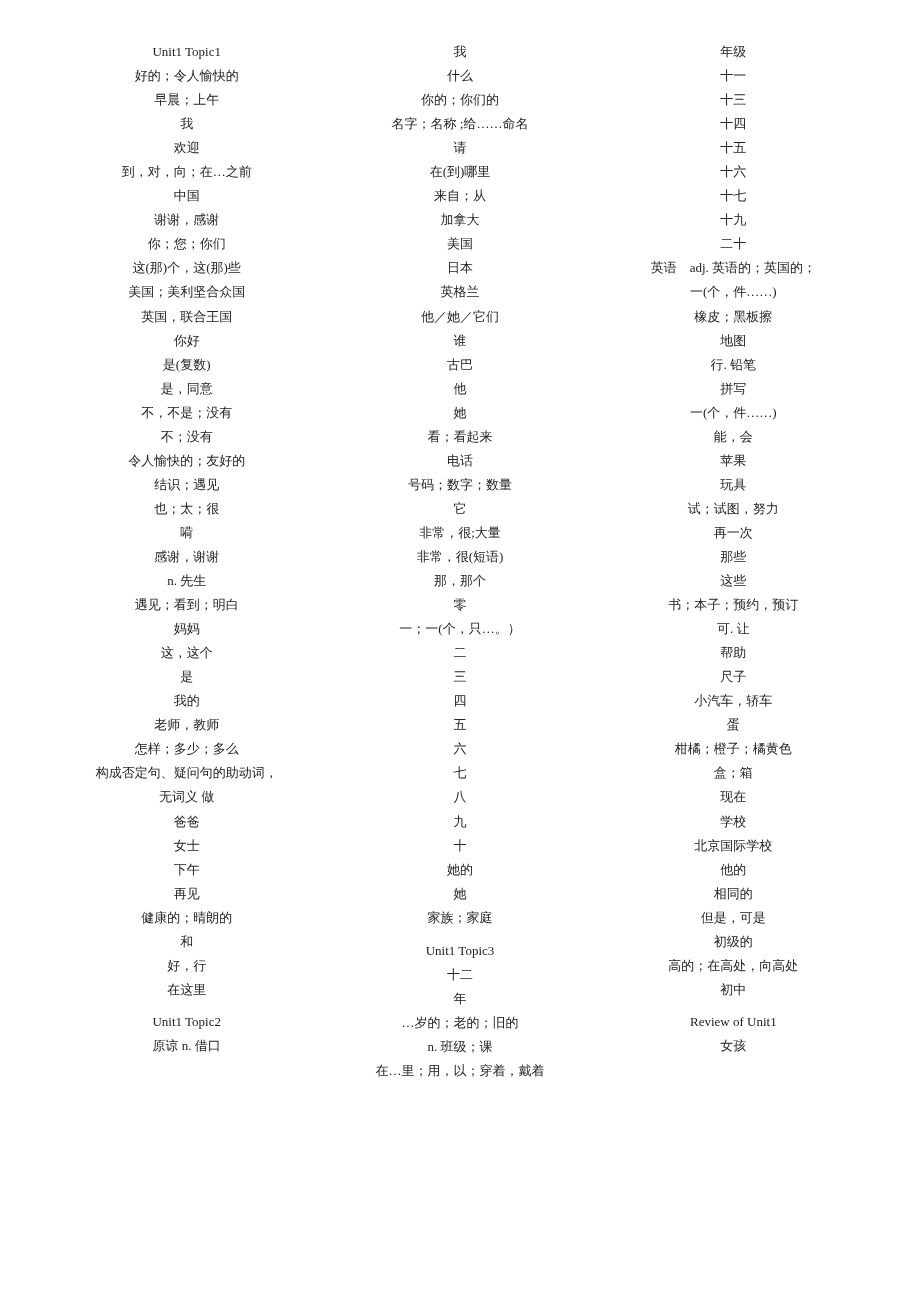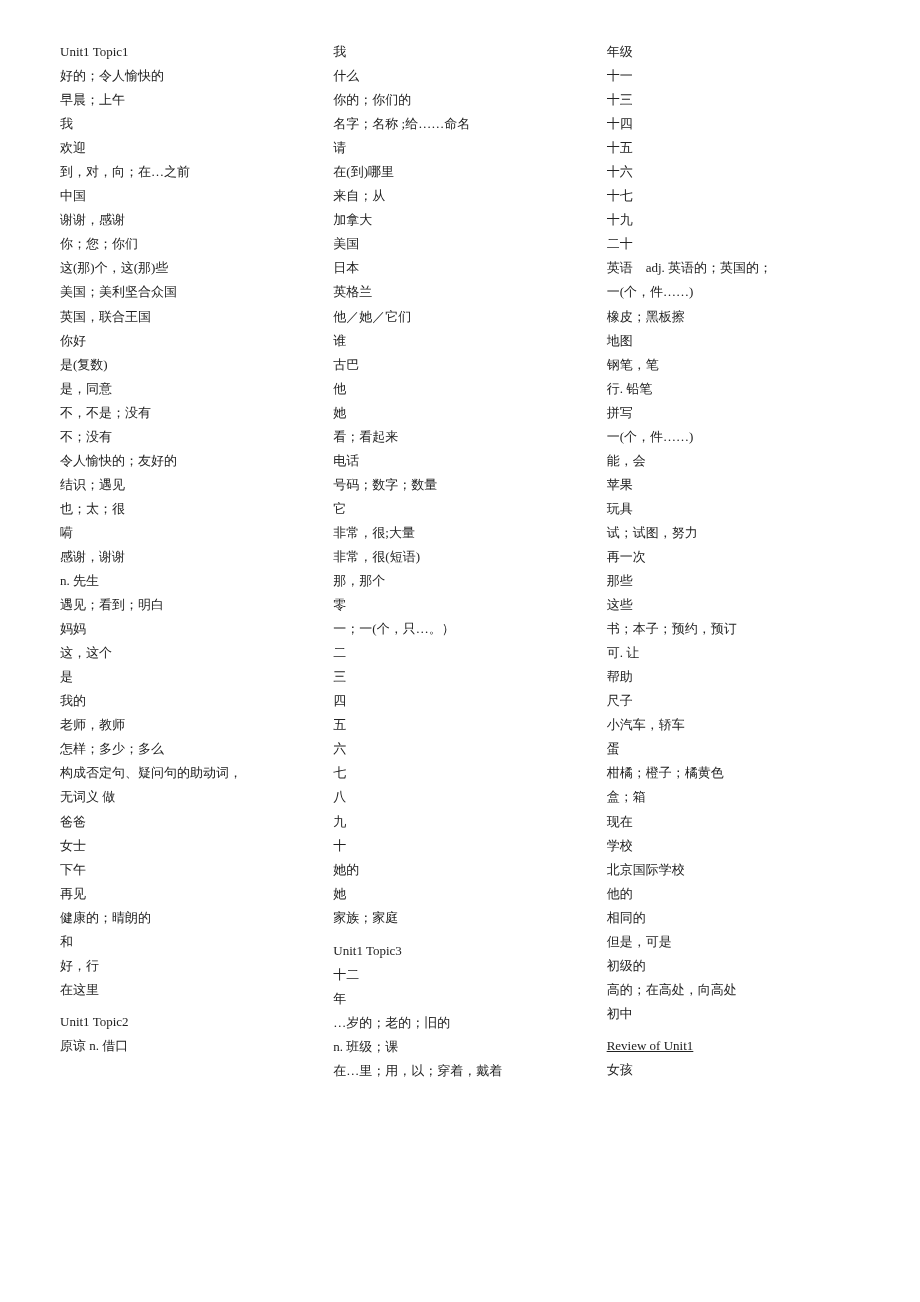--- a/index.html
+++ b/index.html
@@ -15,20 +15,21 @@
       padding: 40px 60px;
     }
     .columns-container {
       display: grid;
       grid-template-columns: 1fr 1fr 1fr;
       gap: 0 20px;
     }
     .column {
       display: flex;
       flex-direction: column;
+      align-items: center;
     }
     .entry {
       line-height: 1.85;
       white-space: pre-wrap;
     }
   </style>
 </head>
 <body>
 
 <div class="columns-container">
@@ -130,21 +131,20 @@
       <div class="entry">十四</div>
       <div class="entry">十五</div>
       <div class="entry">十六</div>
       <div class="entry">十七</div>
       <div class="entry">十九</div>
       <div class="entry">二十</div>
       <div class="entry">英语    adj. 英语的；英国的；</div>
       <div class="entry">一(个，件……)</div>
       <div class="entry">橡皮；黑板擦</div>
       <div class="entry">地图</div>
-      <div class="entry">钢笔，笔</div>
       <div class="entry">行. 铅笔</div>
       <div class="entry">拼写</div>
       <div class="entry">一(个，件……)</div>
       <div class="entry">能，会</div>
       <div class="entry">苹果</div>
       <div class="entry">玩具</div>
       <div class="entry">试；试图，努力</div>
       <div class="entry">再一次</div>
       <div class="entry">那些</div>
       <div class="entry">这些</div>
@@ -159,16 +159,16 @@
       <div class="entry">现在</div>
       <div class="entry">学校</div>
       <div class="entry">北京国际学校</div>
       <div class="entry">他的</div>
       <div class="entry">相同的</div>
       <div class="entry">但是，可是</div>
       <div class="entry">初级的</div>
       <div class="entry">高的；在高处，向高处</div>
       <div class="entry">初中</div>
       <div class="entry"></div>
-      <div class="entry" style="font-weight: normal; margin-top: 8px; text-decoration: underline;">Review of Unit1</div>
+      <div class="entry" style="font-weight: normal; margin-top: 8px;">Review of Unit1</div>
       <div class="entry">女孩</div>
     </div>
   </div>
 
 </body></html>

